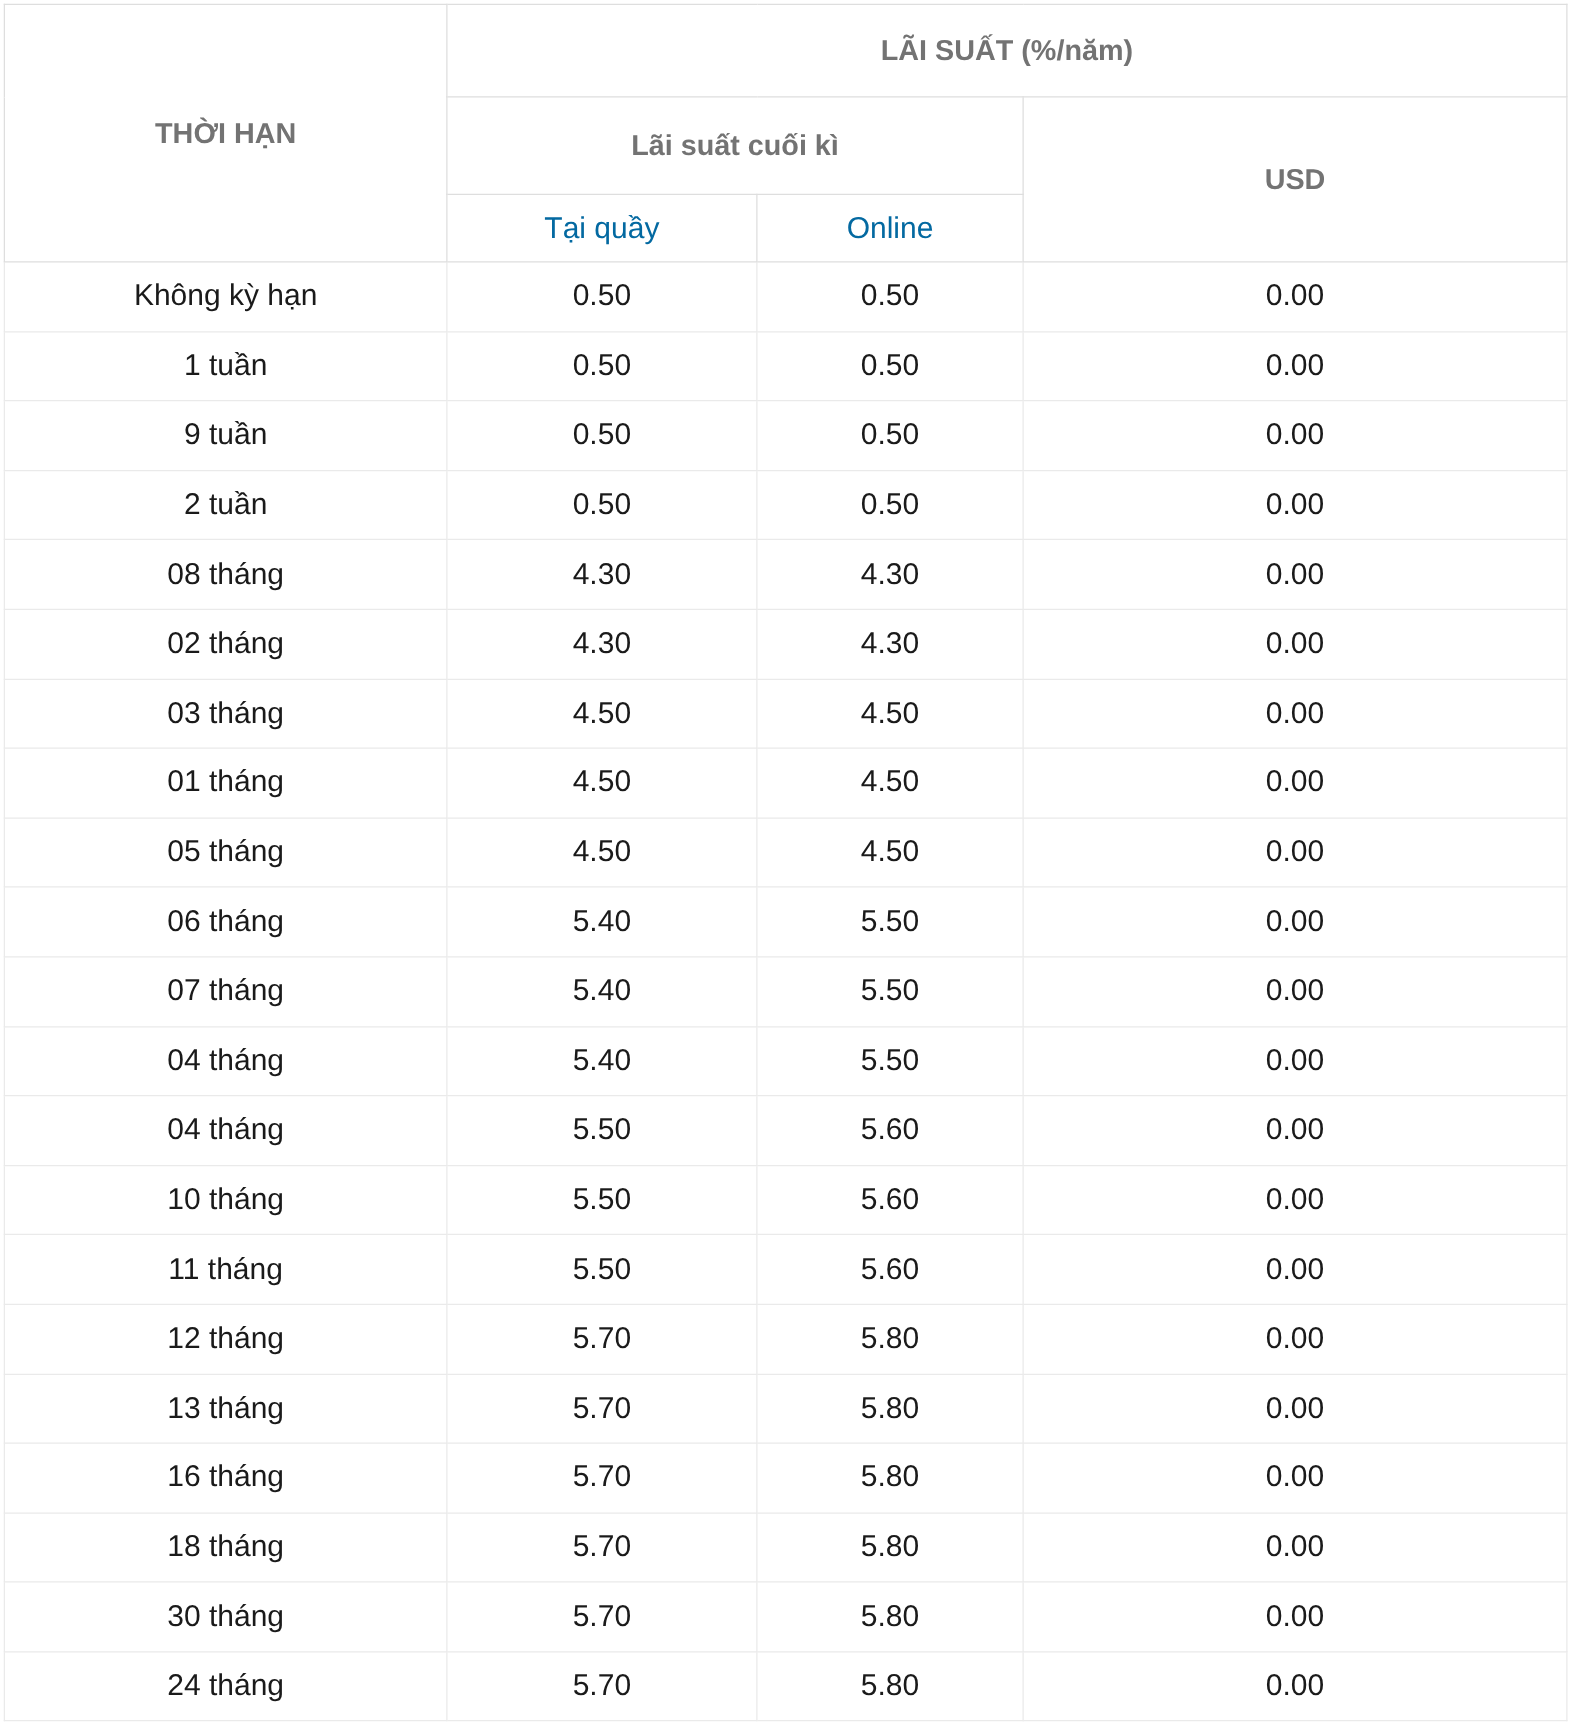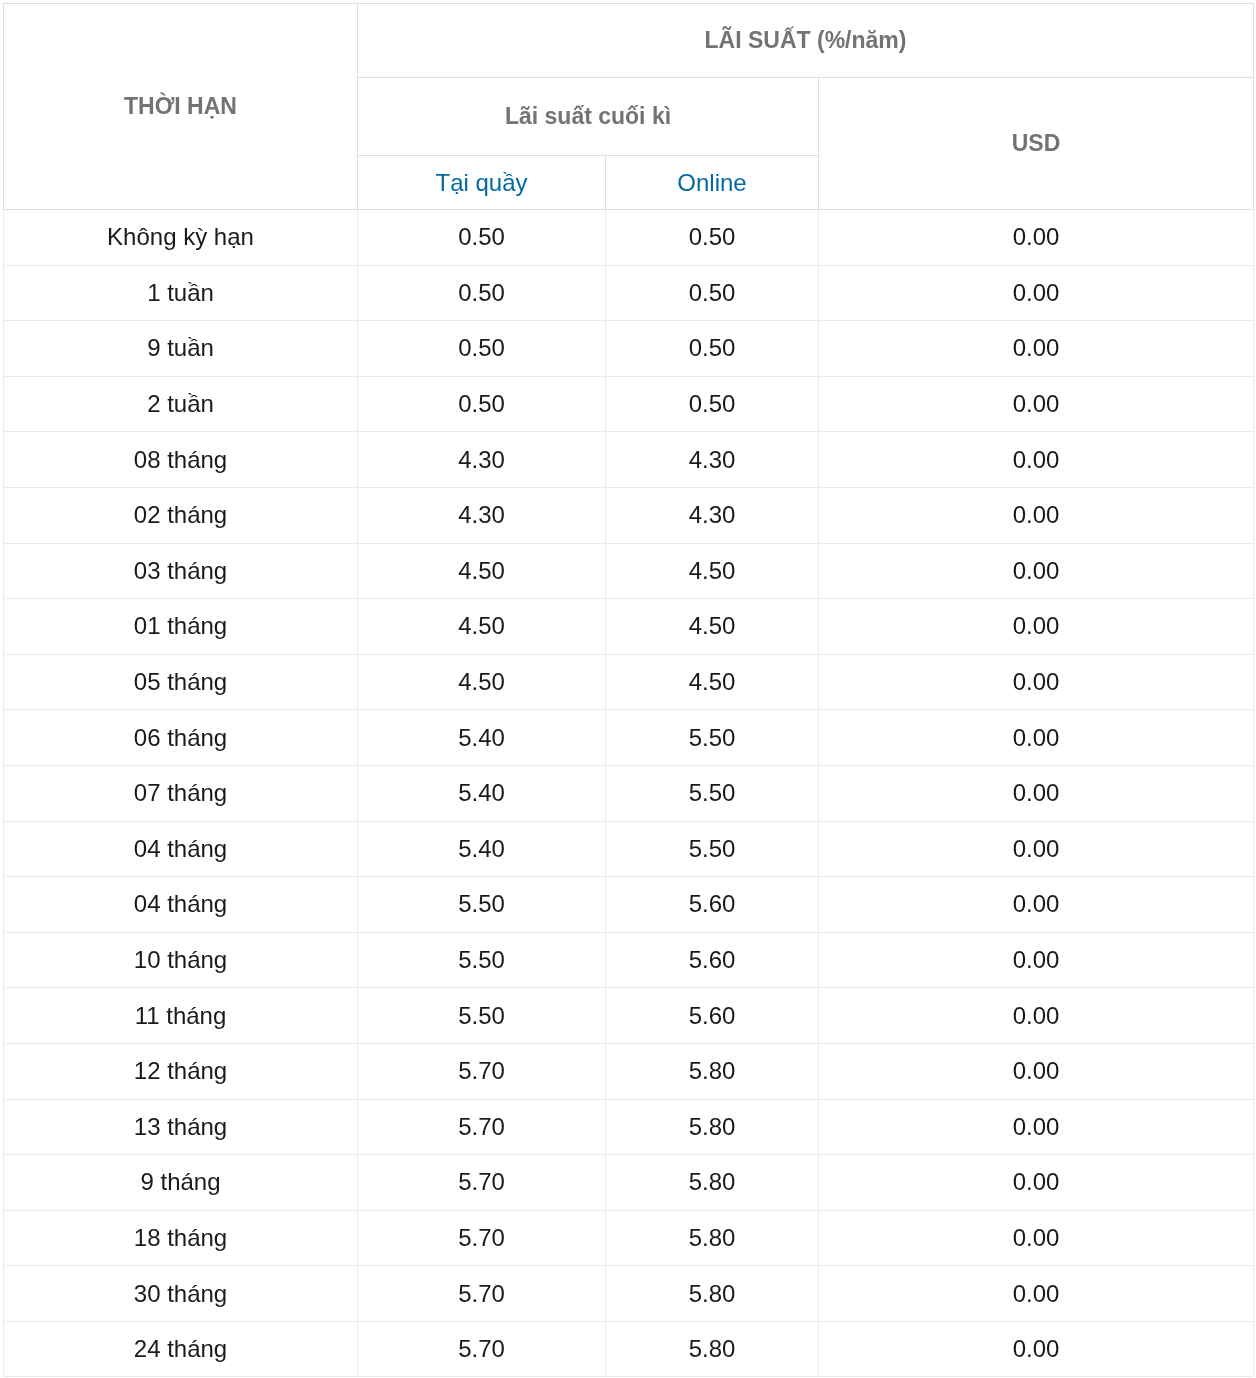--- a/index.html
+++ b/index.html
@@ -183,21 +183,21 @@
           <td>5.80</td>
           <td>0.00</td>
         </tr>
         <tr>
           <td>13 tháng</td>
           <td>5.70</td>
           <td>5.80</td>
           <td>0.00</td>
         </tr>
         <tr>
-          <td>9 tháng</td>
+          <td>16 tháng</td>
           <td>5.70</td>
           <td>5.80</td>
           <td>0.00</td>
         </tr>
         <tr>
           <td>18 tháng</td>
           <td>5.70</td>
           <td>5.80</td>
           <td>0.00</td>
         </tr>

